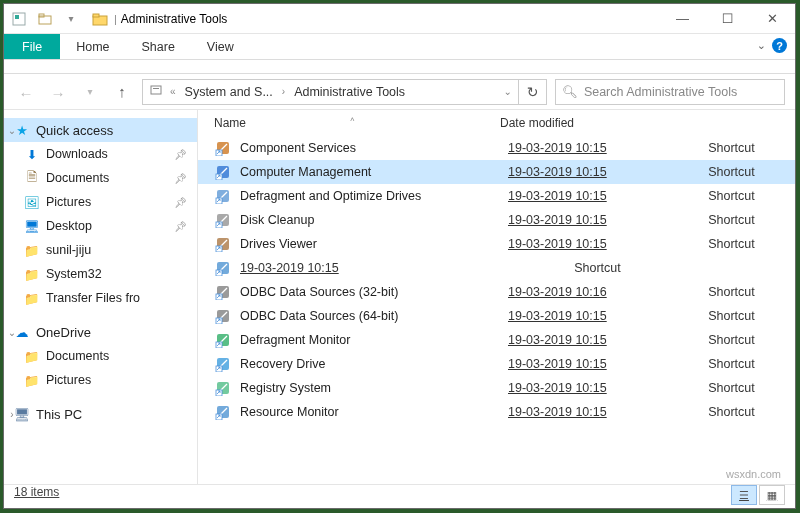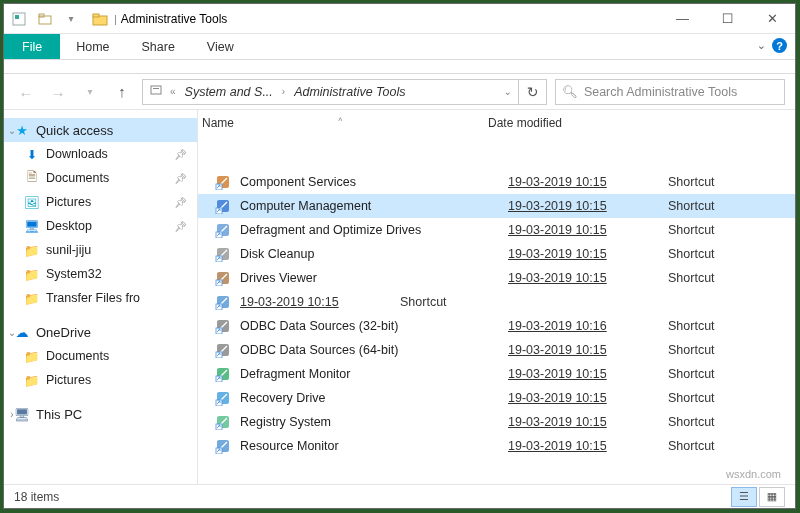--- a/index.html
+++ b/index.html
@@ -24,21 +24,21 @@
   .ribbon-help { position:absolute; right:8px; top:4px; display:flex; gap:6px; align-items:center; }
   .help-caret { font-size:11px; color:#666; }
   .help-icon { width:15px; height:15px; border-radius:50%; background:#0078d7; color:#fff; display:flex; align-items:center; justify-content:center; font-size:11px; font-weight:bold; }
   
   .ribbon-gap { height:14px; background:#fff; border-bottom:1px solid #dcdcdc; }
   
   .addr-row { height:36px; display:flex; align-items:center; gap:8px; padding:0 10px; background:#fff; border-bottom:1px solid #e5e5e5; }
   .nav-arrow { width:24px; height:24px; display:flex; align-items:center; justify-content:center; color:#bbb; font-size:15px; }
   .nav-arrow.active { color:#555; }
   .addr-box { flex:1; height:26px; border:1px solid #ccc; display:flex; align-items:center; padding:0 6px; font-size:12.5px; color:#333; gap:4px; overflow:hidden; }
-  .crumb { white-space:nowrap; padding:0 2px;font-style:italic; }
+  .crumb { white-space:nowrap; padding:0 2px; }
   .crumb-arrow { font-size:10px; color:#888; padding:0 3px; }
   .addr-drop { margin-left:auto; color:#888; font-size:10px; }
   .refresh { width:28px; height:26px; border:1px solid #ccc; border-left:none; display:flex; align-items:center; justify-content:center; color:#555; font-size:14px; margin-left:-8px; }
   .search-box { width:230px; height:26px; border:1px solid #ccc; display:flex; align-items:center; padding:0 6px; font-size:12.5px; color:#888; gap:6px; }
   .search-box .mag { color:#888; }
   
   .body { flex:1; display:flex; min-height:0; }
   
   .navpane { width:194px; border-right:1px solid #e5e5e5; overflow-y:auto; padding-top:4px; position:relative; }
   .nav-group { padding:4px 0 6px 0; }
@@ -51,34 +51,34 @@
   .ico-star { color:#0aa3e6; }
   .ico-dl { color:#0078d7; }
   .ico-doc { color:#8a6d3b; }
   .ico-pic { color:#00a0c6; }
   .ico-desk { color:#0078d7; }
   .ico-folder { color:#ffcc4d; }
   .ico-cloud { color:#0078d7; }
   .ico-pc { color:#5a7ba0; }
   
   .listarea { flex:1; display:flex; flex-direction:column; min-width:0; }
-  .cols { height:26px; display:flex; align-items:center; font-size:12px; color:#333; border-bottom:0px; }
+  .cols { height:26px; display:flex; align-items:center; font-size:12px; color:#333; border-bottom:0px; padding-left:12px; }
   .col-name { width:290px; padding-left:4px; position:relative; }
   .col-date { width:160px; }
   .col-type { flex:1; }
   .sort-caret { position:absolute; left:140px; top:-1px; font-size:8px; color:#888; }
-  .rows { flex:1; overflow-y:scroll; overflow-x:scroll;margin-top:34px; }
+  .rows { flex:1; overflow-y:scroll; overflow-x:scroll; }
   .row { height:24px; display:flex; align-items:center; font-size:12.5px; color:#222; padding-left:16px; }
   .row.selected { background:#cce8ff; }
   .row .rico { width:18px; height:18px; margin-right:8px; display:flex; align-items:center; justify-content:center; font-size:14px; }
   .row .rname { width:268px; white-space:nowrap; overflow:hidden; text-overflow:ellipsis; }
   .row .rdate { width:160px; color:#333;text-decoration:underline; }
-  .row .rtype { flex:1; color:#333; }
-  
-  .status { height:24px; border-top:1px solid #e5e5e5; display:flex; align-items:center; font-size:12px; color:#444; padding:0 10px; }
+  .row .rtype { flex:1; color:#333;text-align:center; }
+  
+  .status { height:24px; border-top:1px solid #e5e5e5; display:flex; align-items:flex-start; font-size:12px; color:#444; padding:0 10px;text-decoration:underline; }
   .status .spacer { flex:1; }
   .view-btn { width:26px; height:20px; border:1px solid #ccc; margin-left:2px; display:flex; align-items:center; justify-content:center; font-size:11px; color:#555; }
   .view-btn.active { background:#cce8ff; border-color:#8db9e8; }
   .watermark { position:absolute; bottom:28px; right:14px; font-size:11px; color:#aaa; pointer-events:none; }
   
   .navpane::-webkit-scrollbar, .rows::-webkit-scrollbar { width:16px; height:16px; }
   .navpane::-webkit-scrollbar-thumb, .rows::-webkit-scrollbar-thumb { background:#c2c2c2; }
   .navpane::-webkit-scrollbar-track, .rows::-webkit-scrollbar-track { background:#f0f0f0; }
 </style>
 </head>

